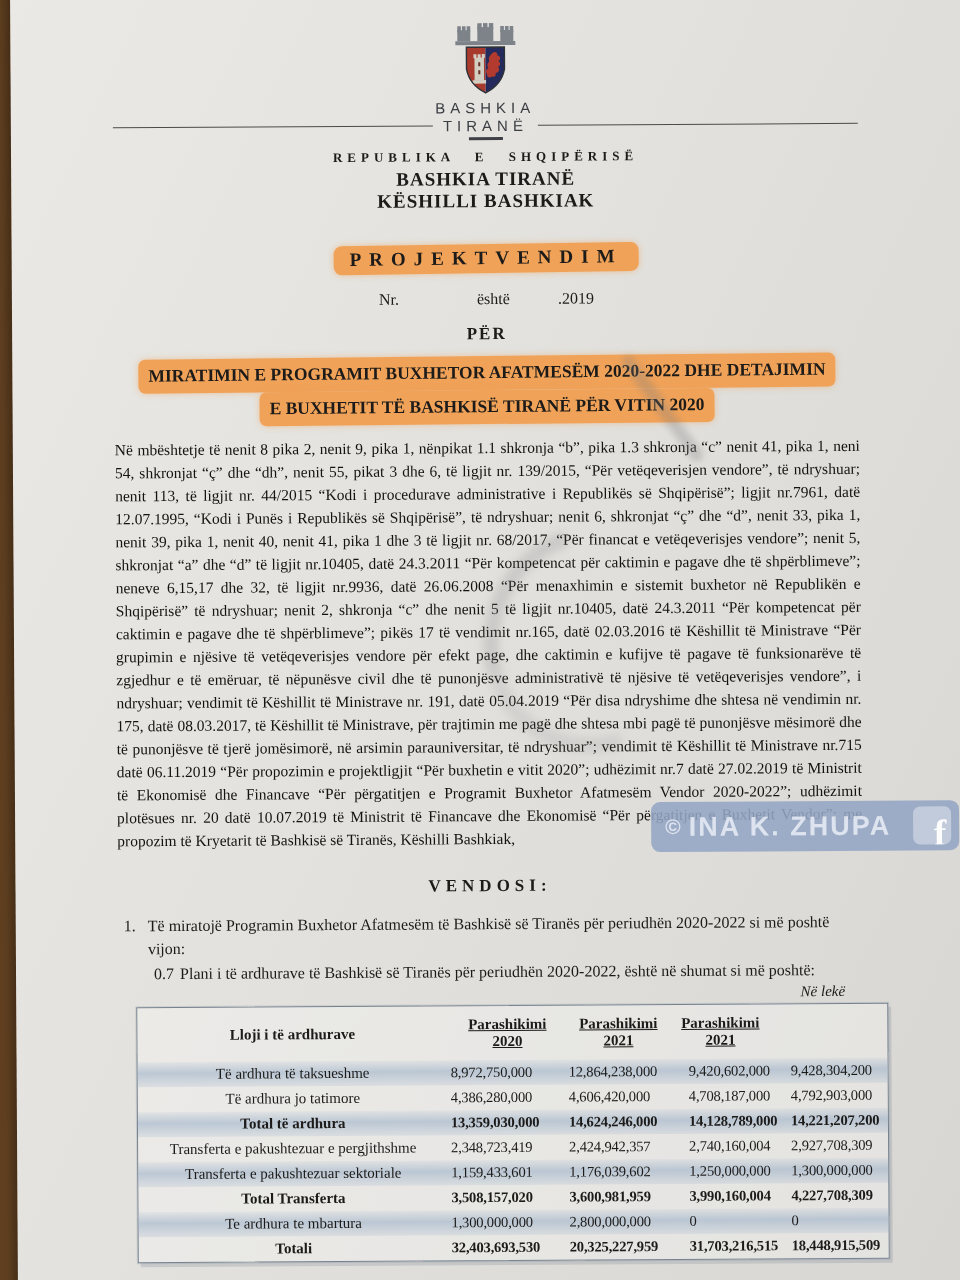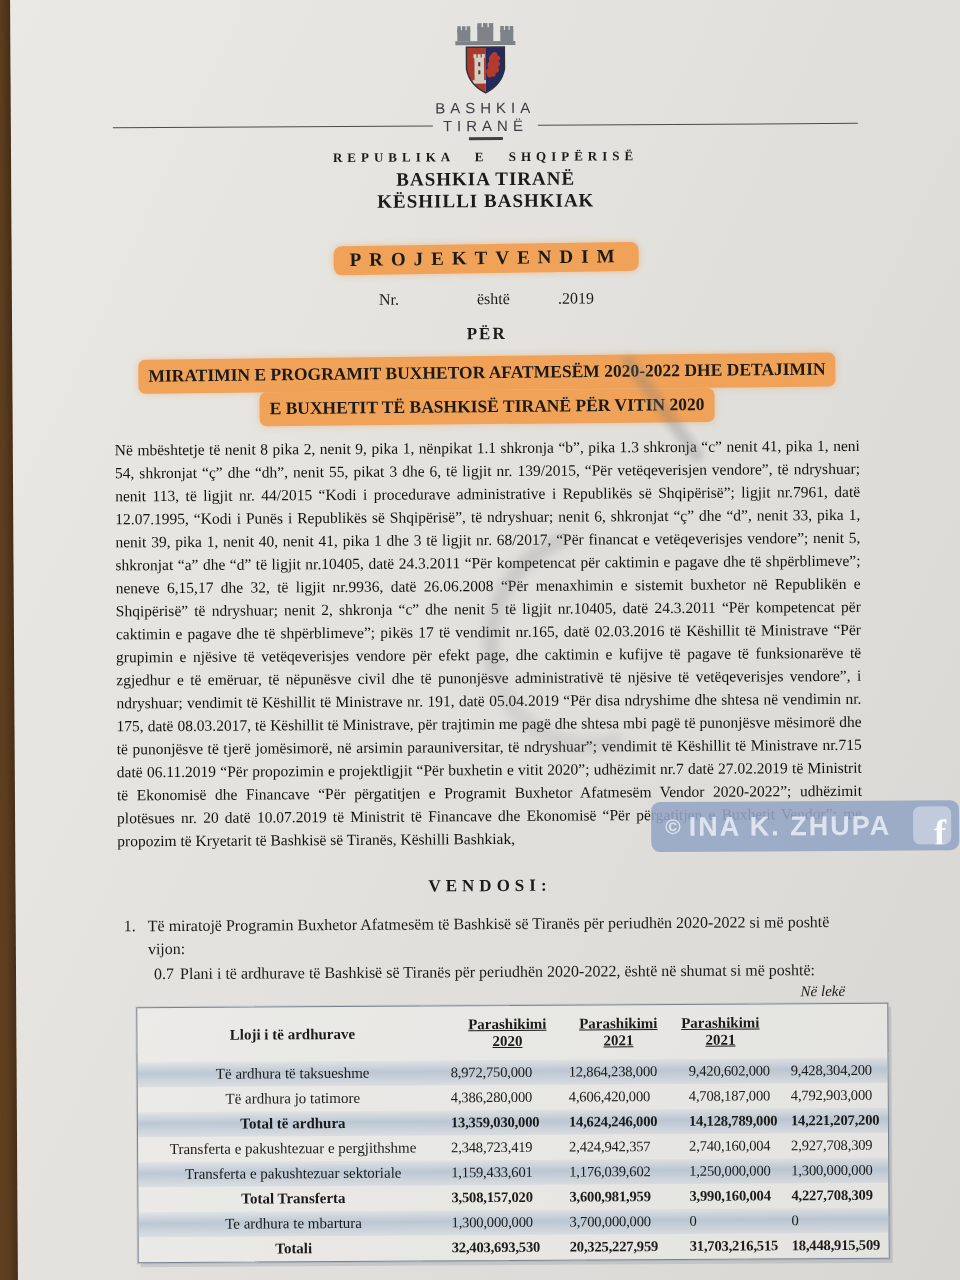--- a/index.html
+++ b/index.html
@@ -268,21 +268,21 @@
           <div class="tr bold">
             <div class="td c0 label">Total Transferta</div>
             <div class="td num c1">3,508,157,020</div>
             <div class="td num c2">3,600,981,959</div>
             <div class="td num c3">3,990,160,004</div>
             <div class="td num c4">4,227,708,309</div>
           </div>
           <div class="tr shaded">
             <div class="td c0 label">Te ardhura te mbartura</div>
             <div class="td num c1">1,300,000,000</div>
-            <div class="td num c2">3,700,000,000</div>
+            <div class="td num c2">2,800,000,000</div>
             <div class="td num c3">0</div>
             <div class="td num c4">0</div>
           </div>
           <div class="tr bold">
             <div class="td c0 label">Totali</div>
             <div class="td num c1">32,403,693,530</div>
             <div class="td num c2">20,325,227,959</div>
             <div class="td num c3">31,703,216,515</div>
             <div class="td num c4">18,448,915,509</div>
           </div>

